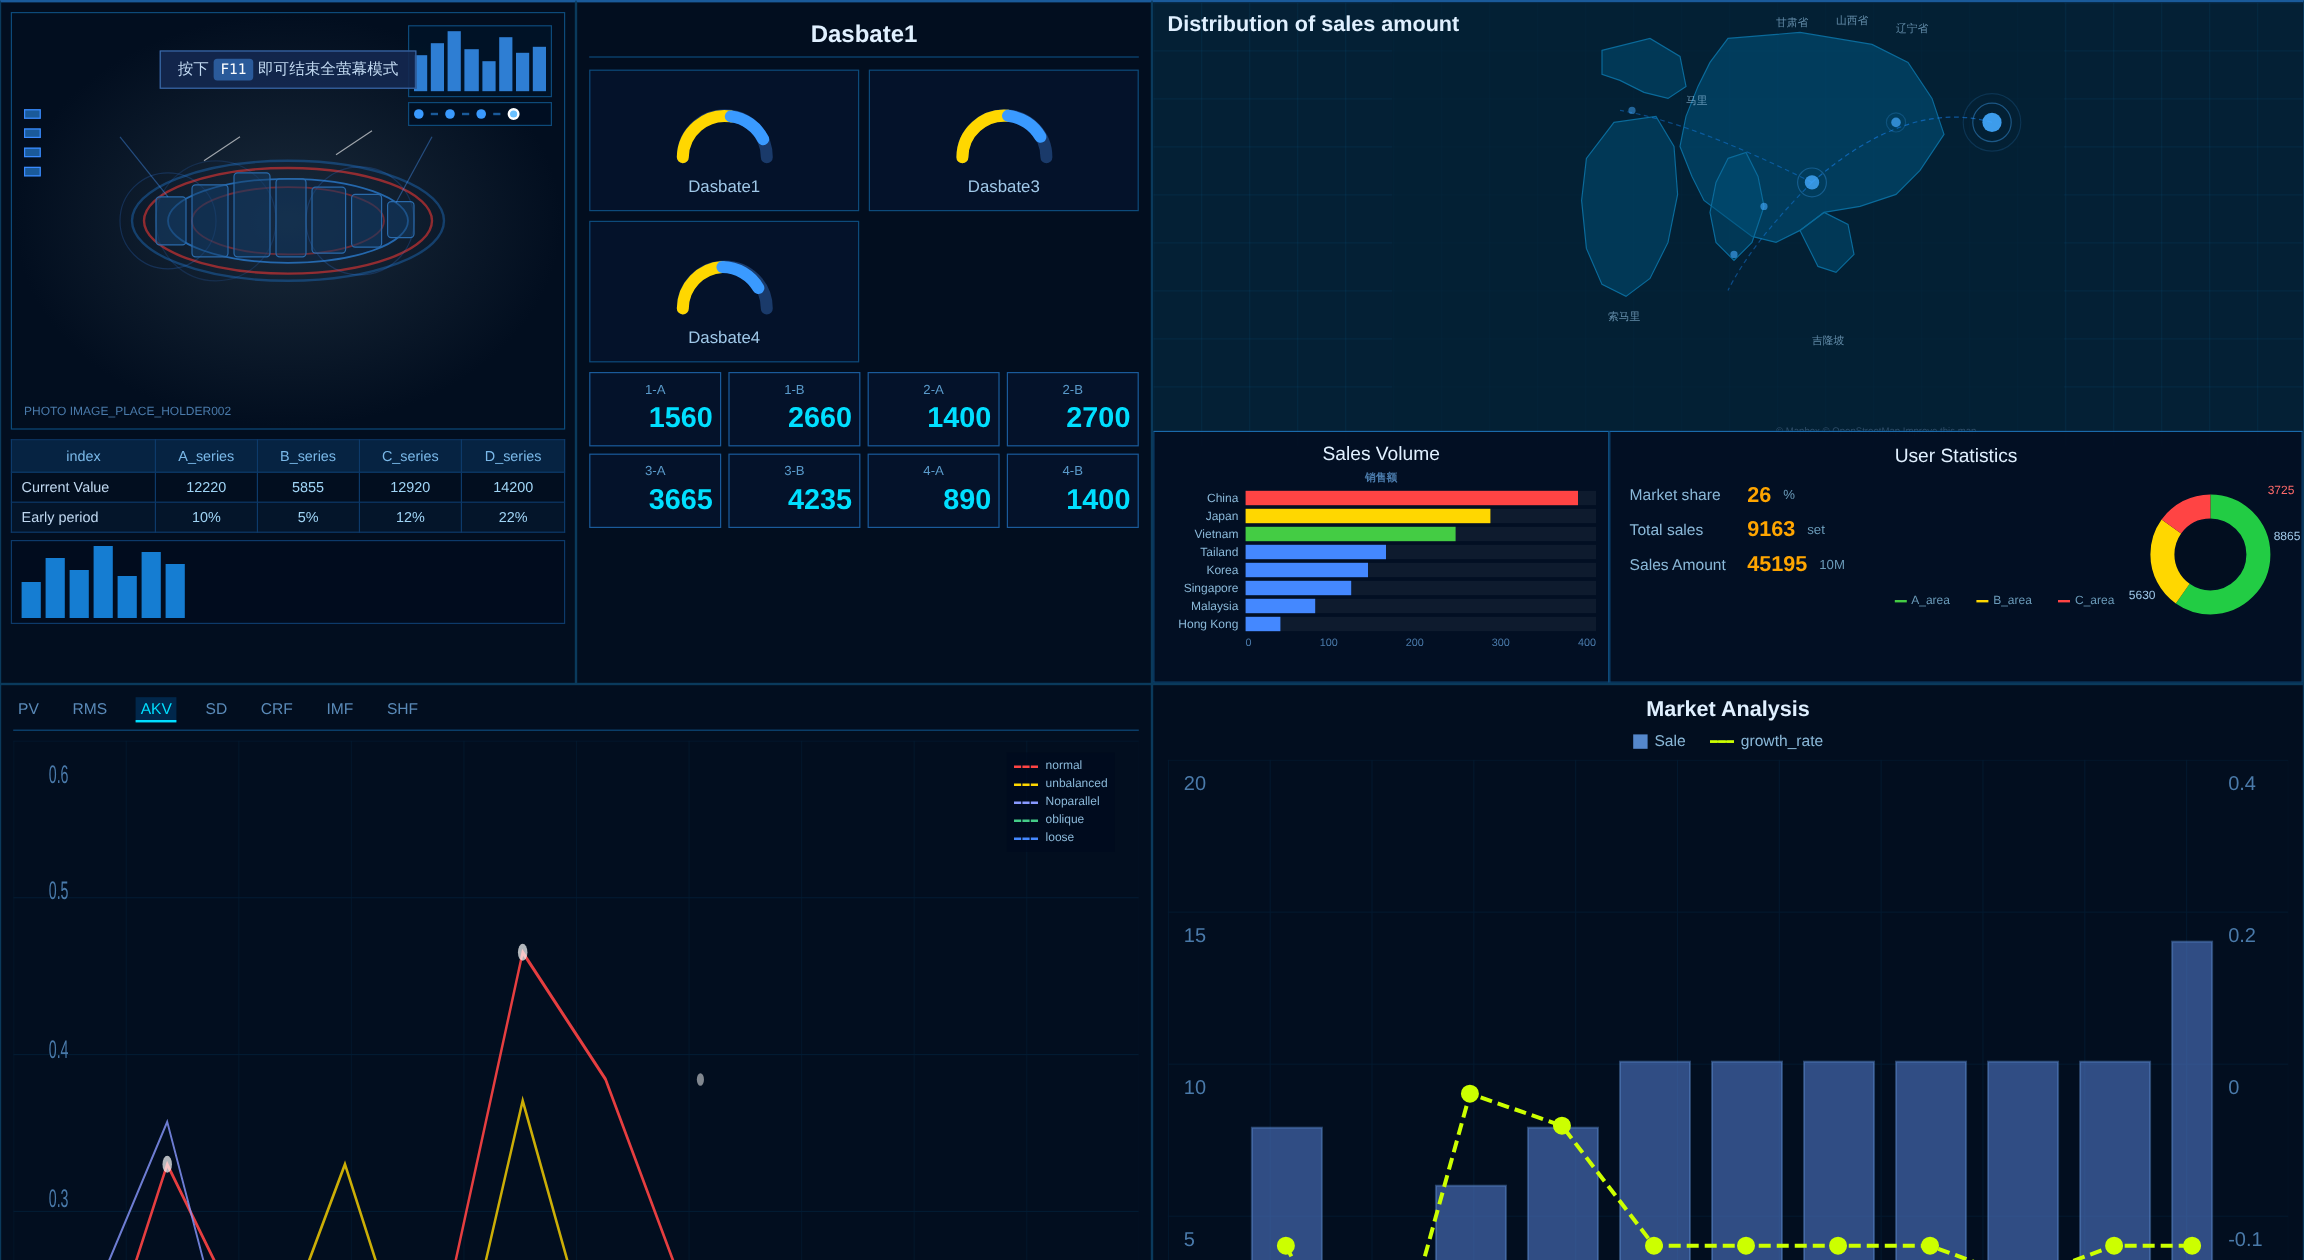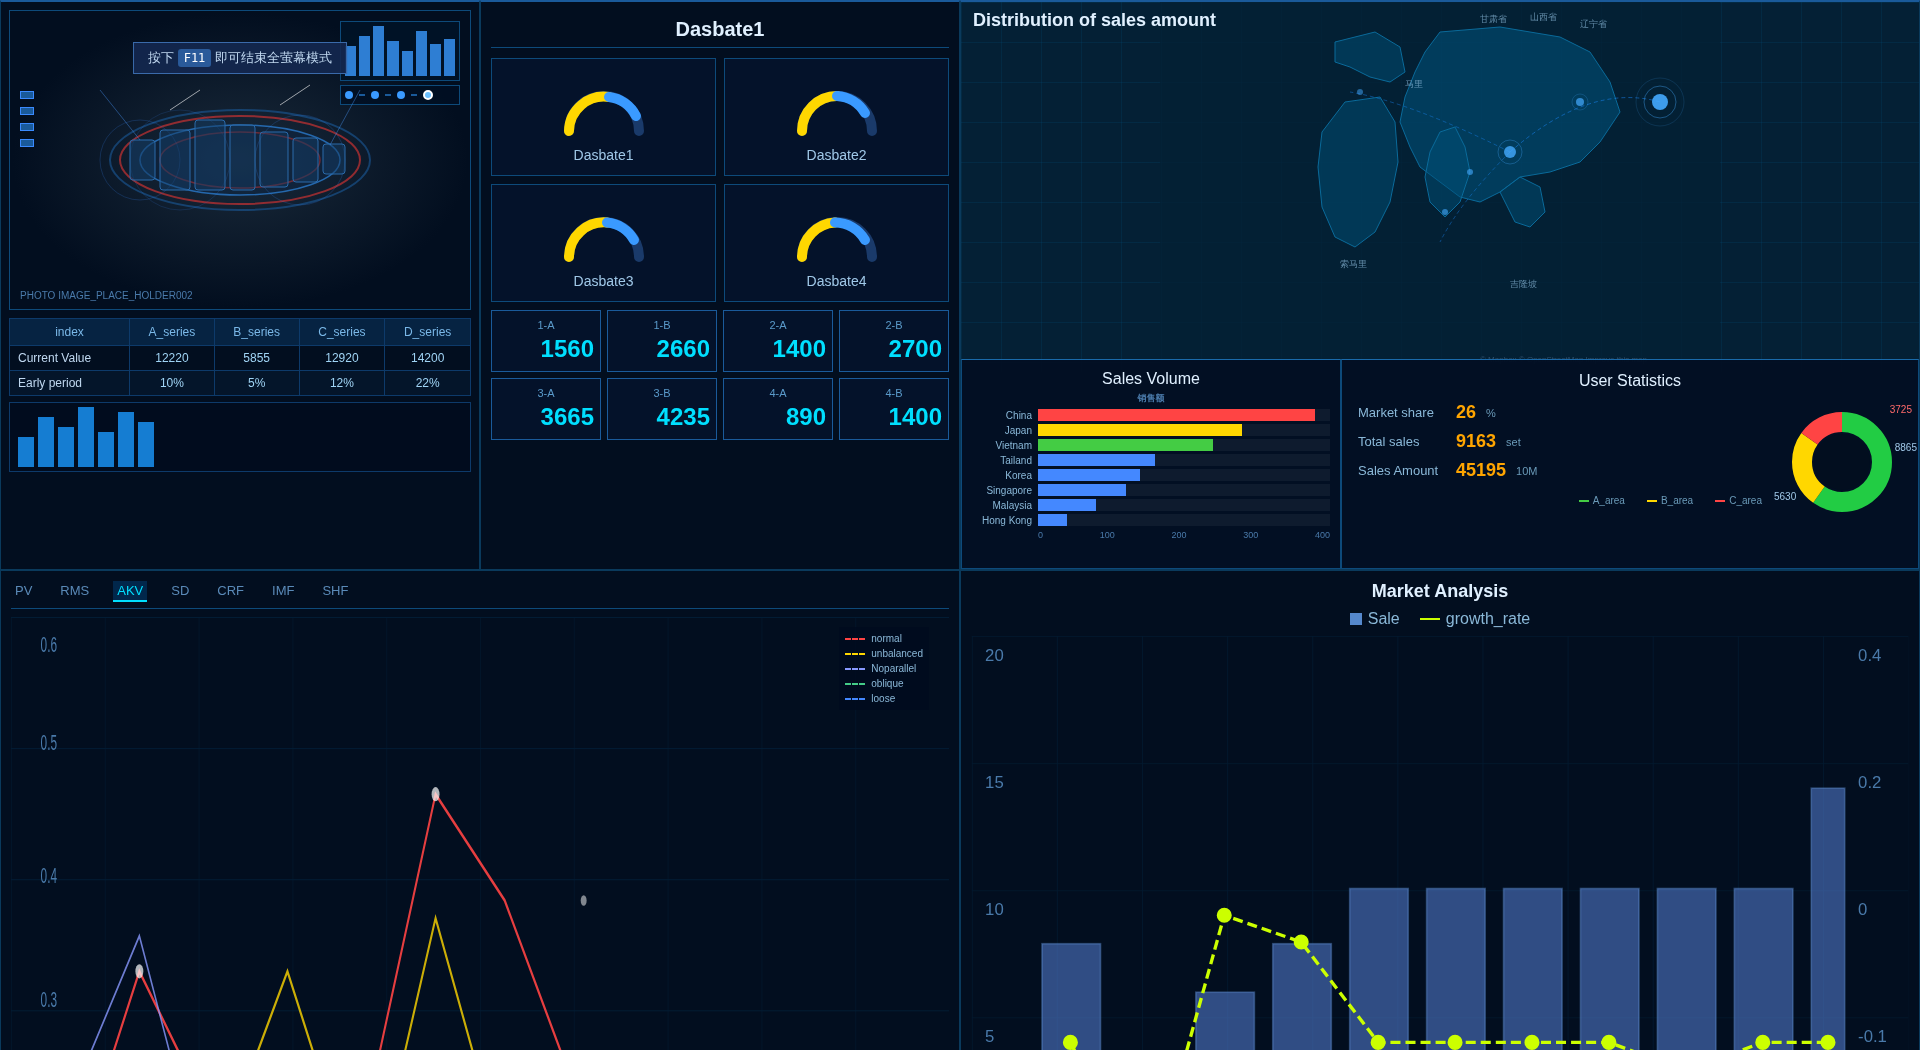--- a/index.html
+++ b/index.html
@@ -25,21 +25,21 @@
       grid-column: 1;
       grid-row: 1;
       border: 1px solid #0a3a5c;
       background: #020e1f;
       position: relative;
       padding: 8px;
     }
 
     .machine-image {
       width: 100%;
-      height: 300px;
+      height: 348px;
       background: radial-gradient(ellipse at center, #1a2a3a 0%, #020e1f 70%);
       border: 1px solid #0d4a7a;
       position: relative;
       overflow: hidden;
       display: flex;
       align-items: center;
       justify-content: center;
     }
 
     .machine-3d {
@@ -538,21 +538,21 @@
       display: flex;
       gap: 20px;
       justify-content: center;
       margin-bottom: 8px;
     }
 
     .market-legend-item {
       display: flex;
       align-items: center;
       gap: 6px;
-      font-size: 16px;
+      font-size: 13px;
       color: #8ab8d8;
     }
 
     .legend-square {
       width: 12px;
       height: 12px;
     }
 
     .market-chart {
       width: 100%;
@@ -713,28 +713,20 @@
 
           <path d="M 15 60 A 35 35 0 0 1 85 60" fill="none" stroke="#1a3a6a" stroke-width="10" stroke-linecap="round"></path>
 
           <path d="M 15 60 A 35 35 0 0 1 55 26" fill="none" stroke="#ffd700" stroke-width="10" stroke-linecap="round"></path>
 
           <path d="M 55 26 A 35 35 0 0 1 82 45" fill="none" stroke="#3a9aff" stroke-width="10" stroke-linecap="round"></path>
         </svg>
         <div class="gauge-label">Dasbate1</div>
       </div>
 
-      <div class="gauge-cell">
-        <svg class="gauge-svg" viewBox="0 0 100 70">
-          <path d="M 15 60 A 35 35 0 0 1 85 60" fill="none" stroke="#1a3a6a" stroke-width="10" stroke-linecap="round"></path>
-          <path d="M 15 60 A 35 35 0 0 1 50 25" fill="none" stroke="#ffd700" stroke-width="10" stroke-linecap="round"></path>
-          <path d="M 50 25 A 35 35 0 0 1 78 42" fill="none" stroke="#3a9aff" stroke-width="10" stroke-linecap="round"></path>
-        </svg>
-        <div class="gauge-label">Dasbate2</div>
-      </div>
 
       <div class="gauge-cell">
         <svg class="gauge-svg" viewBox="0 0 100 70">
           <path d="M 15 60 A 35 35 0 0 1 85 60" fill="none" stroke="#1a3a6a" stroke-width="10" stroke-linecap="round"></path>
           <path d="M 15 60 A 35 35 0 0 1 53 25.5" fill="none" stroke="#ffd700" stroke-width="10" stroke-linecap="round"></path>
           <path d="M 53 25.5 A 35 35 0 0 1 80 43" fill="none" stroke="#3a9aff" stroke-width="10" stroke-linecap="round"></path>
         </svg>
         <div class="gauge-label">Dasbate3</div>
       </div>
 

